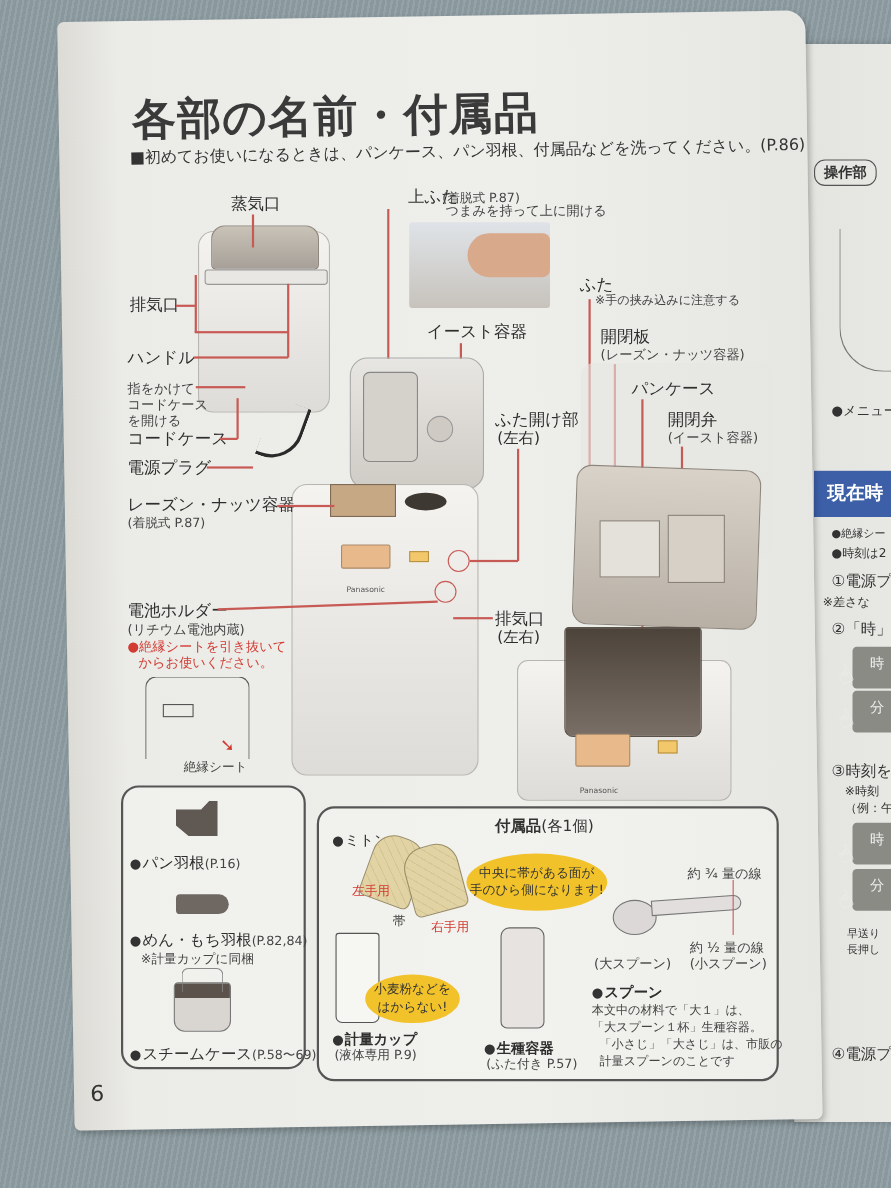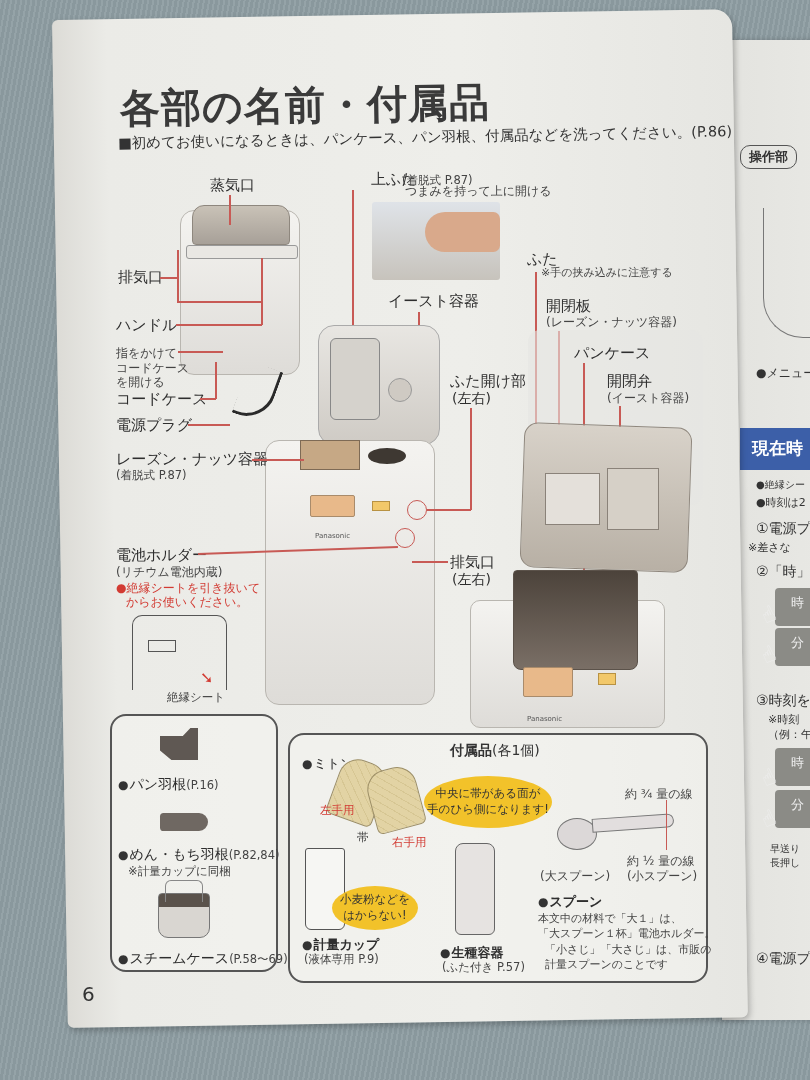--- a/index.html
+++ b/index.html
@@ -256,17 +256,17 @@
 
 <div class="sub" style="left:625px;top:786px;font-size:12px;">約 ¾ 量の線</div>
 <div class="abs" style="left:557px;top:818px;width:40px;height:32px;border:1.5px solid #777;border-radius:50%;background:#dcd8d8;"></div>
 <div class="abs" style="left:592px;top:816px;width:82px;height:14px;border:1.5px solid #777;border-radius:0 8px 8px 0;background:#e2dede;transform:rotate(-4deg);"></div>
 <div class="line" style="left:666px;top:800px;width:1.2px;height:50px;"></div>
 <div class="sub" style="left:627px;top:853px;font-size:12px;">約 ½ 量の線</div>
 <div class="sub" style="left:540px;top:868px;font-size:12px;">(大スプーン)</div>
 <div class="sub" style="left:627px;top:868px;font-size:12px;">(小スプーン)</div>
 <div class="lbl" style="left:538px;top:893px;font-size:13px;font-weight:bold;"><span class="dot">スプーン</span></div>
 <div class="sub" style="left:538px;top:911px;font-size:11px;">本文中の材料で「大１」は、</div>
-<div class="sub" style="left:538px;top:926px;font-size:11px;">「大スプーン１杯」電池ホルダー。</div>
+<div class="sub" style="left:538px;top:926px;font-size:11px;">「大スプーン１杯」生種容器。</div>
 <div class="sub" style="left:545px;top:942px;font-size:11px;">「小さじ」「大さじ」は、市販の</div>
 <div class="sub" style="left:545px;top:957px;font-size:11px;">計量スプーンのことです</div>
 
 <div class="page-num">6</div>
 
 </body></html>

